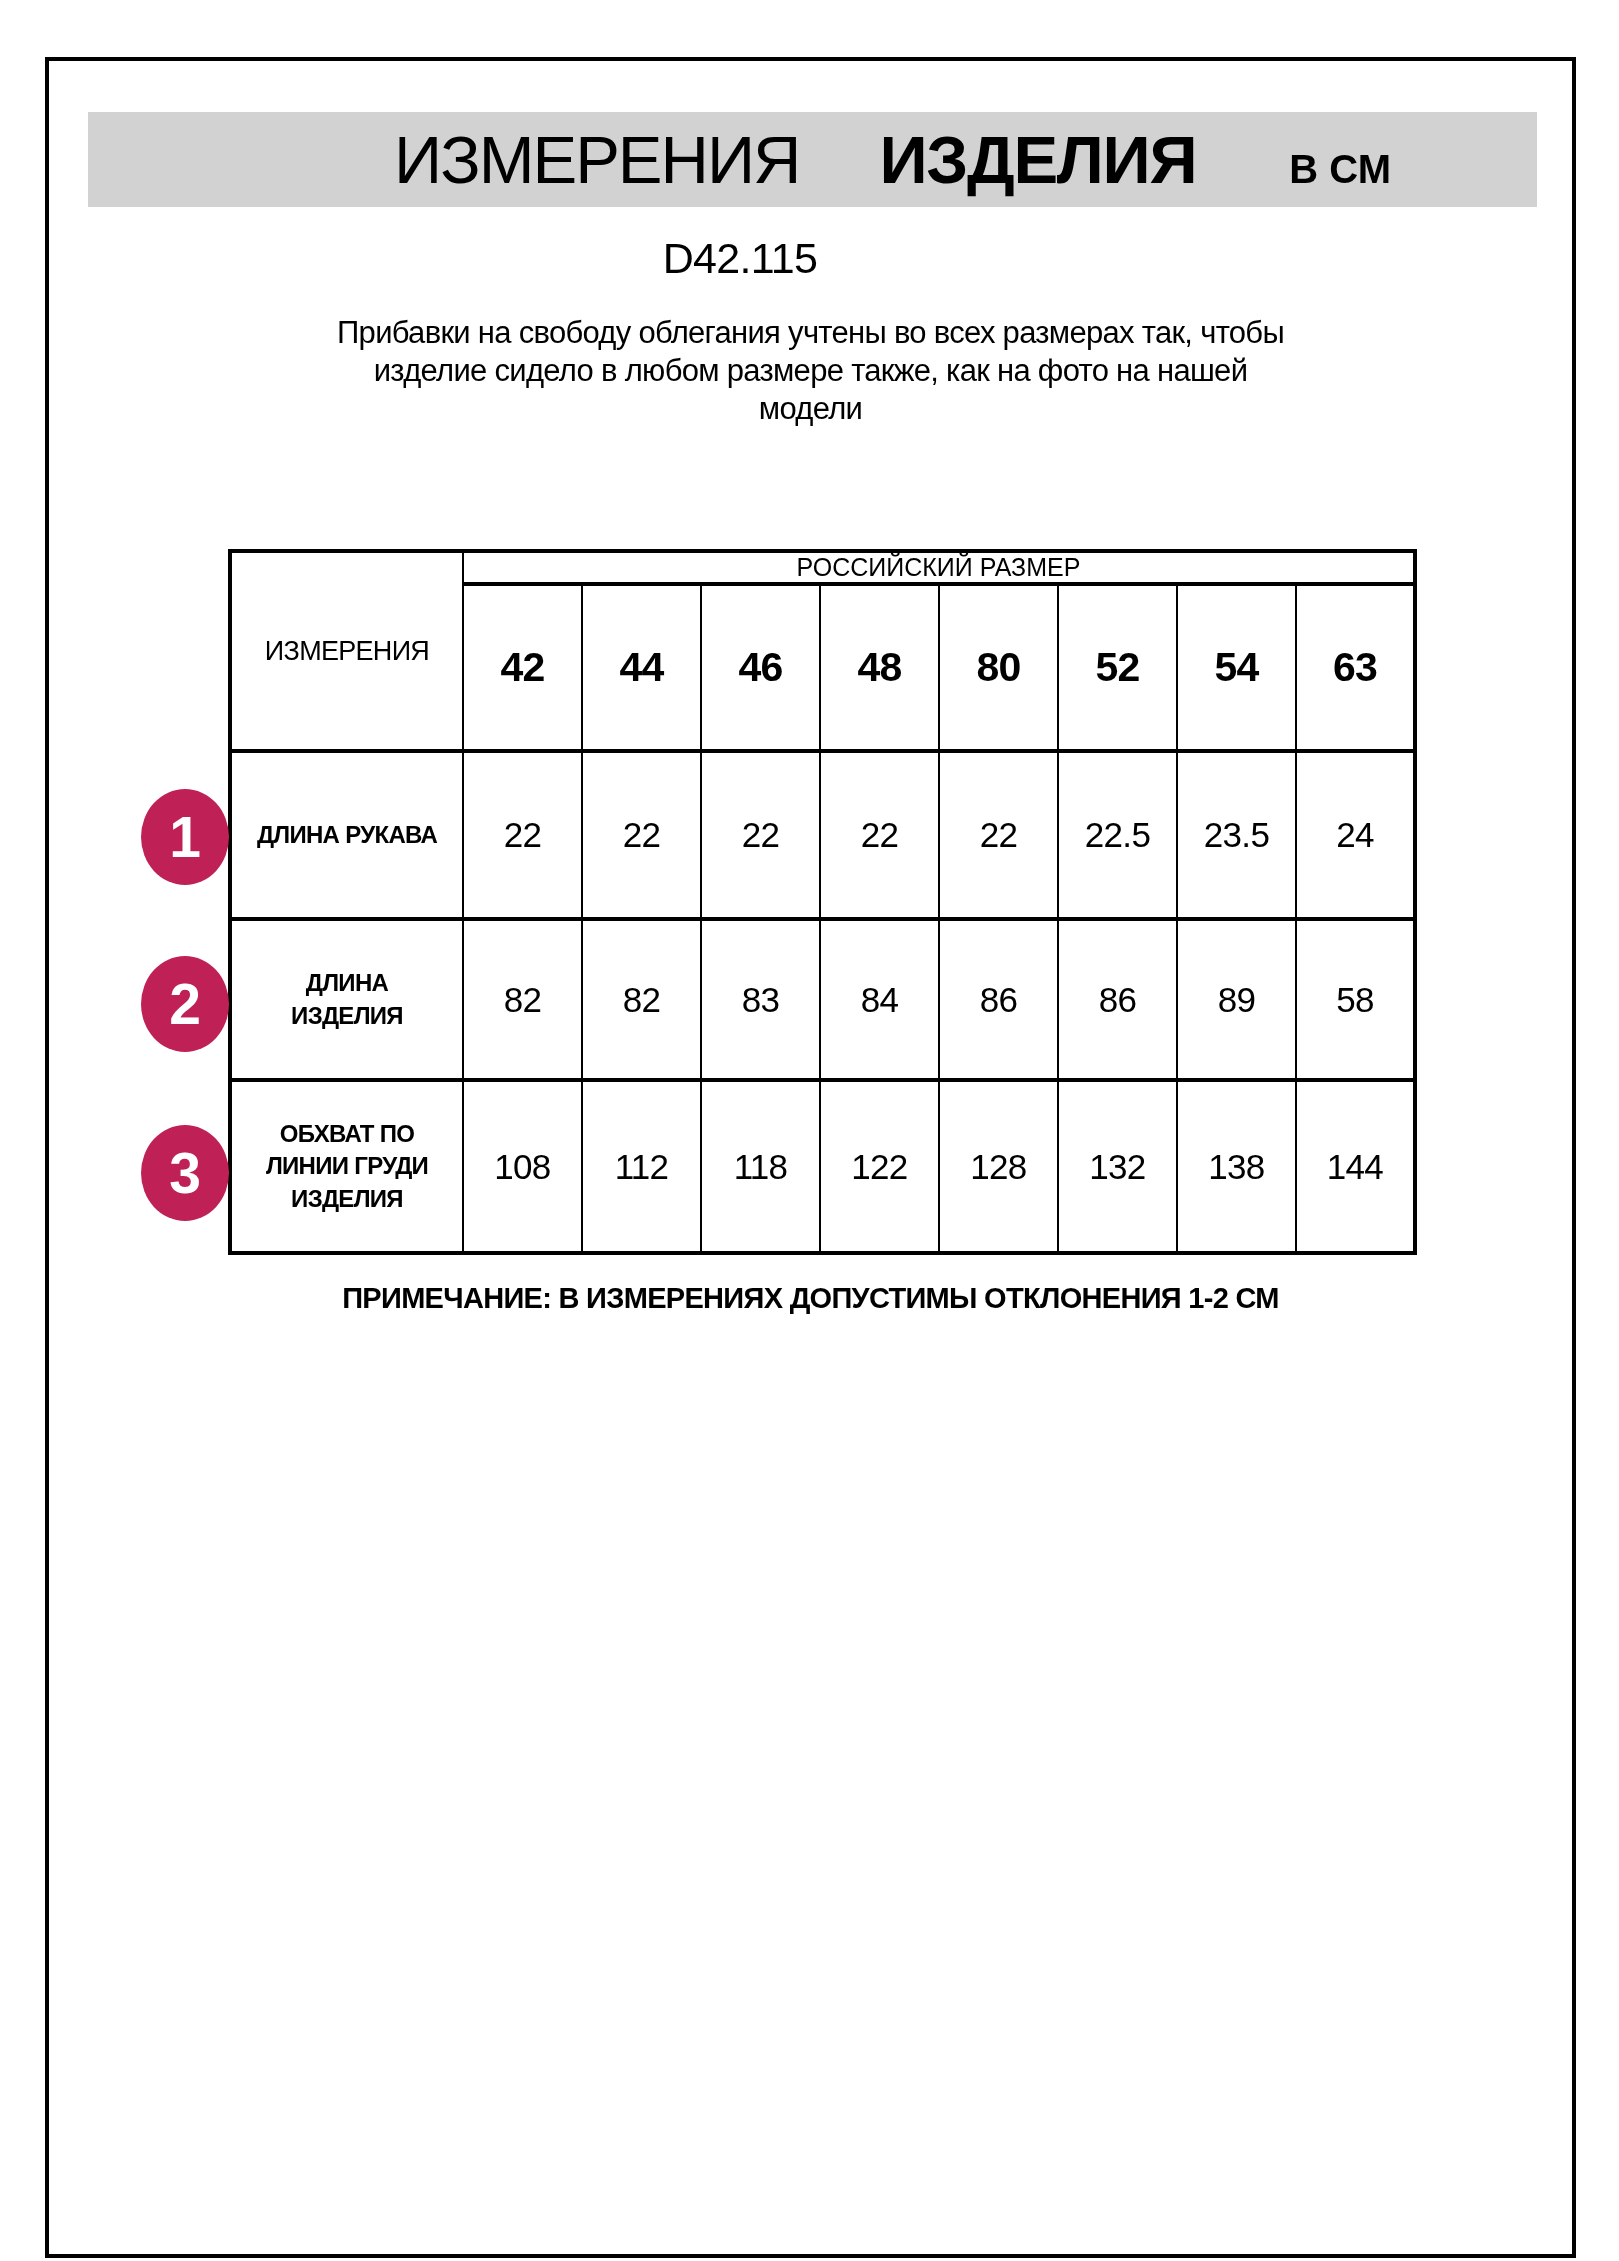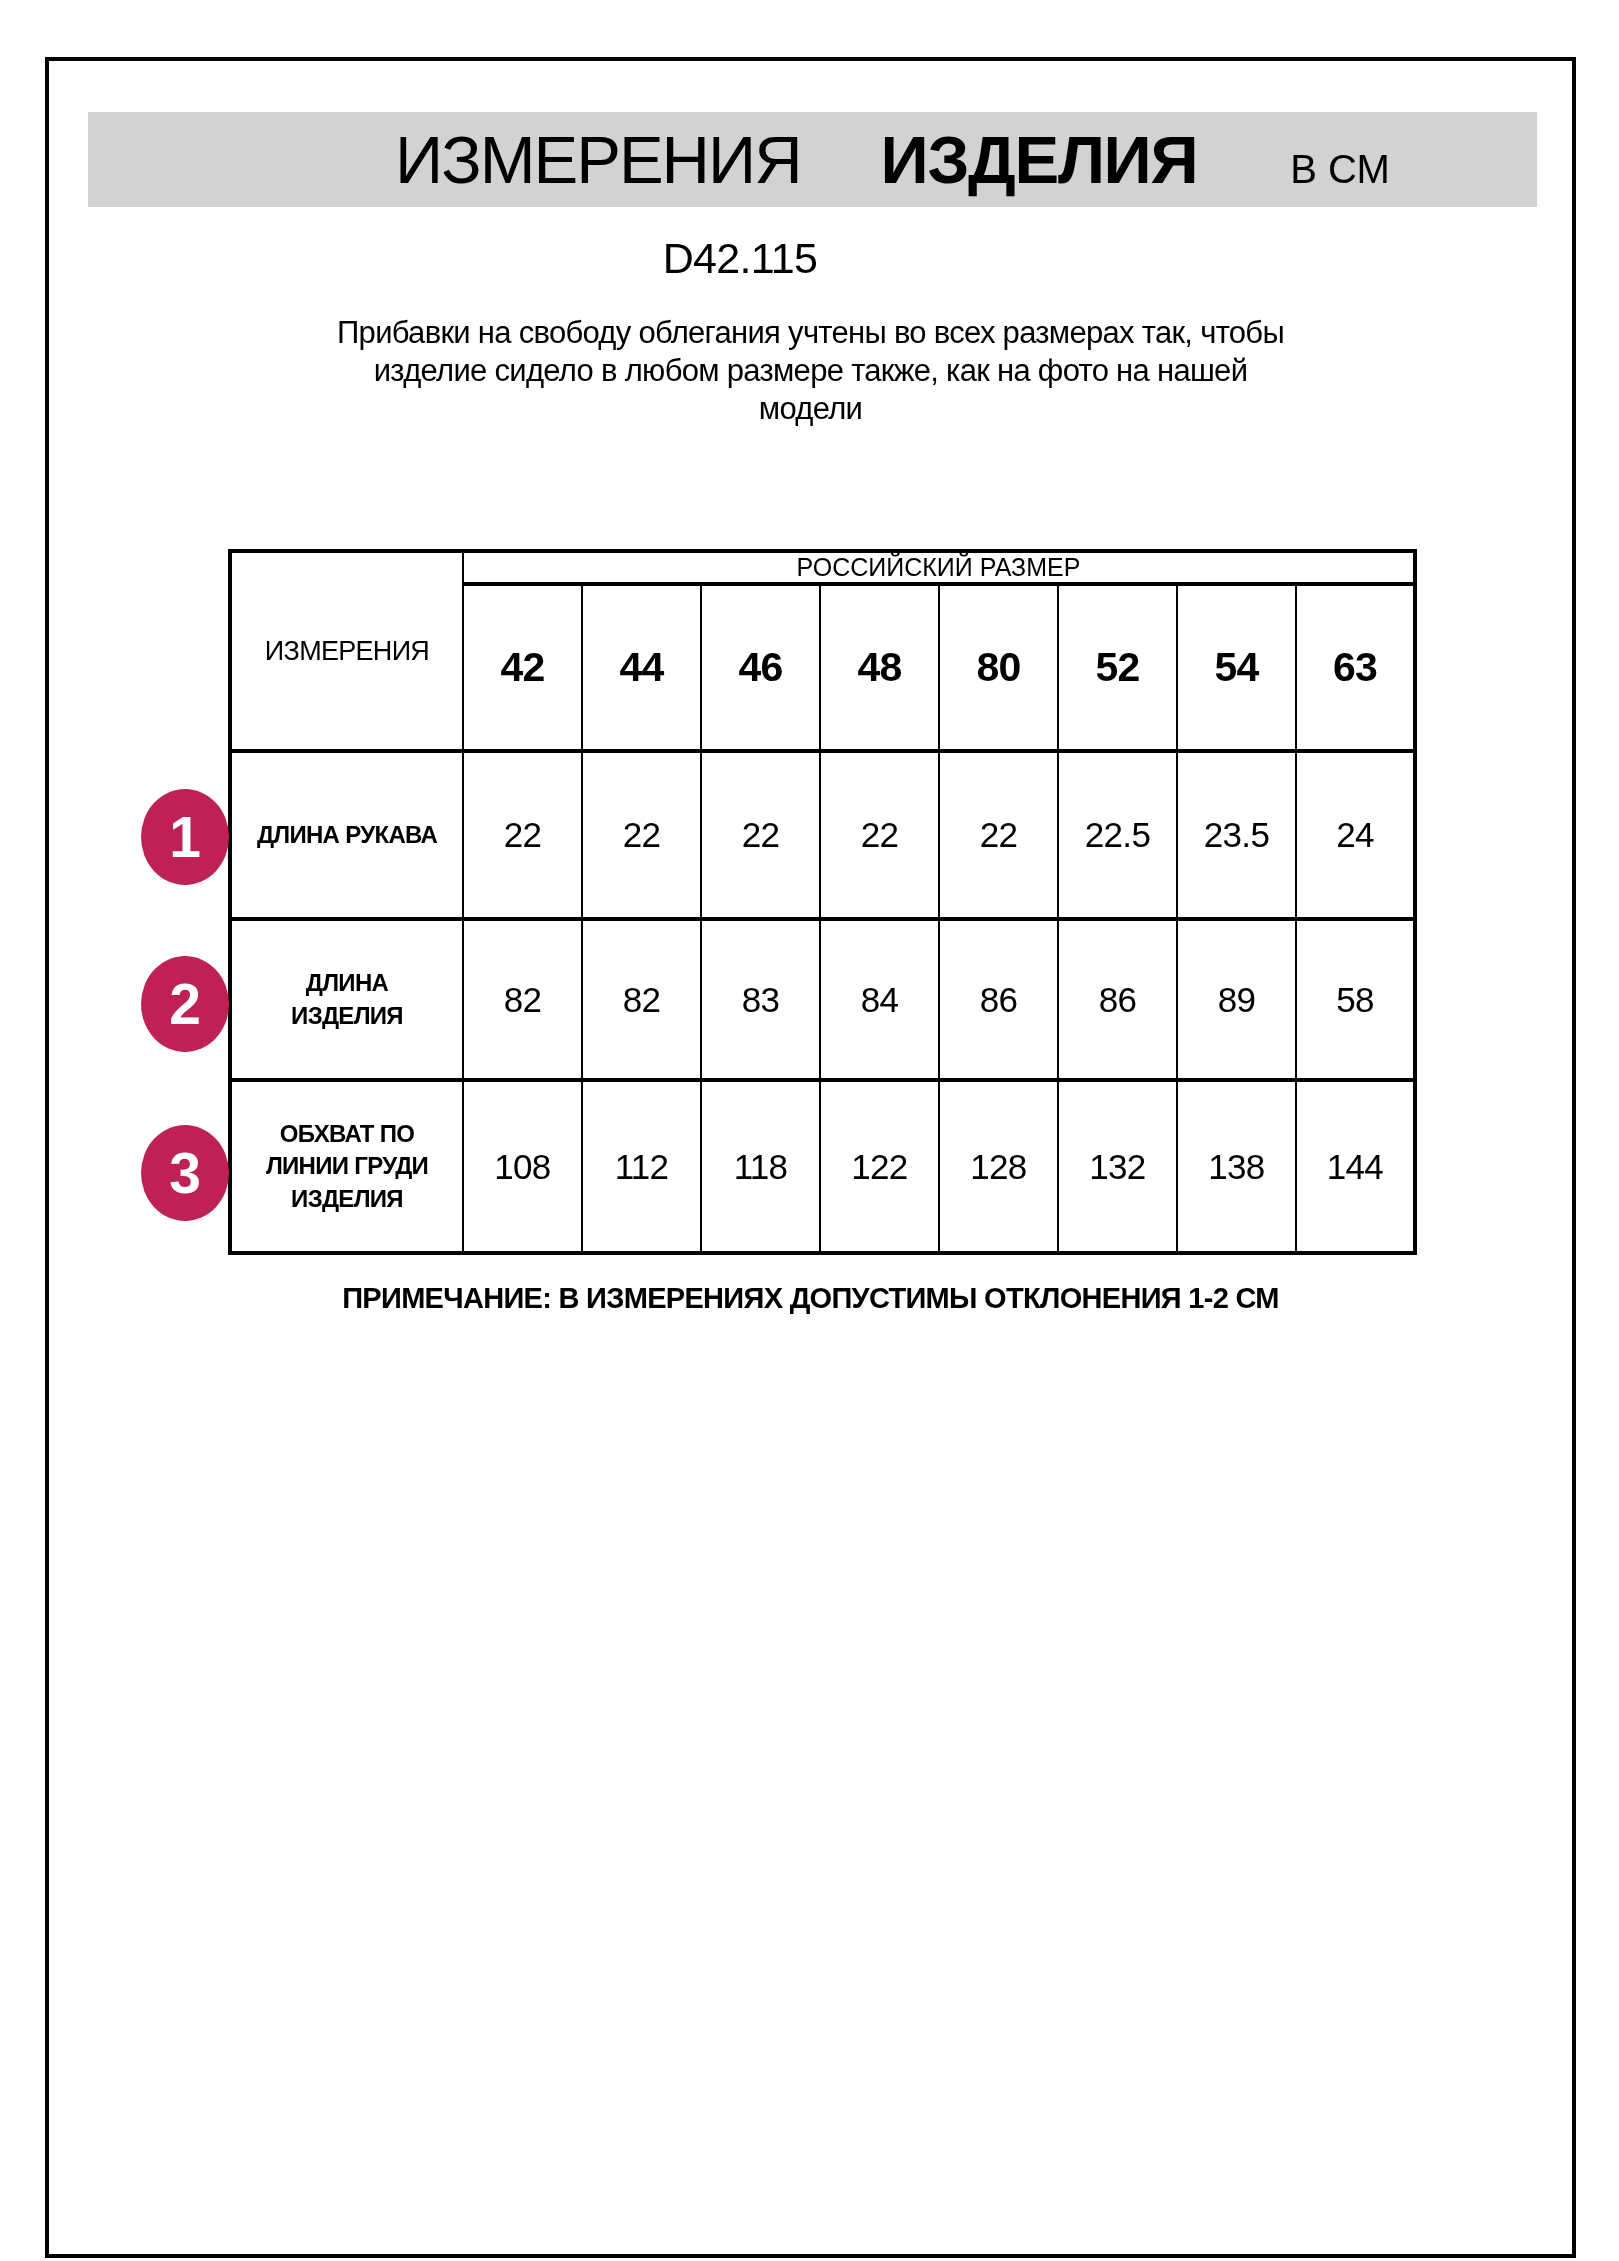--- a/index.html
+++ b/index.html
@@ -14,21 +14,21 @@
     border:4px solid #000;box-sizing:border-box;
   }
   .title-band{
     position:absolute;left:88px;top:112px;width:1449px;height:95px;
     display:flex;align-items:baseline;justify-content:center;
     box-sizing:border-box;padding-top:9.3px;
   }
   .title-group{display:flex;align-items:baseline;transform:translateX(80px);}
   .title-main{font-size:67px;font-weight:400;letter-spacing:-2px;white-space:nowrap;}
   .title-bold{font-size:67px;font-weight:700;letter-spacing:-1.3px;margin-left:80px;white-space:nowrap;}
-  .title-unit{font-size:40px;font-weight:400;letter-spacing:0px;margin-left:93px;white-space:nowrap;}
+  .title-unit{font-size:40px;font-weight:700;letter-spacing:0px;margin-left:93px;white-space:nowrap;}
   .model-number{
     position:absolute;left:0;top:234px;width:1480px;
     text-align:center;font-size:43px;font-weight:400;letter-spacing:-0.7px;
   }
   .intro{
     position:absolute;left:111px;top:314px;width:1399px;
     text-align:center;font-size:31px;line-height:1.22;
     white-space:pre-line;letter-spacing:-0.7px;
   }
   table.size-table{

